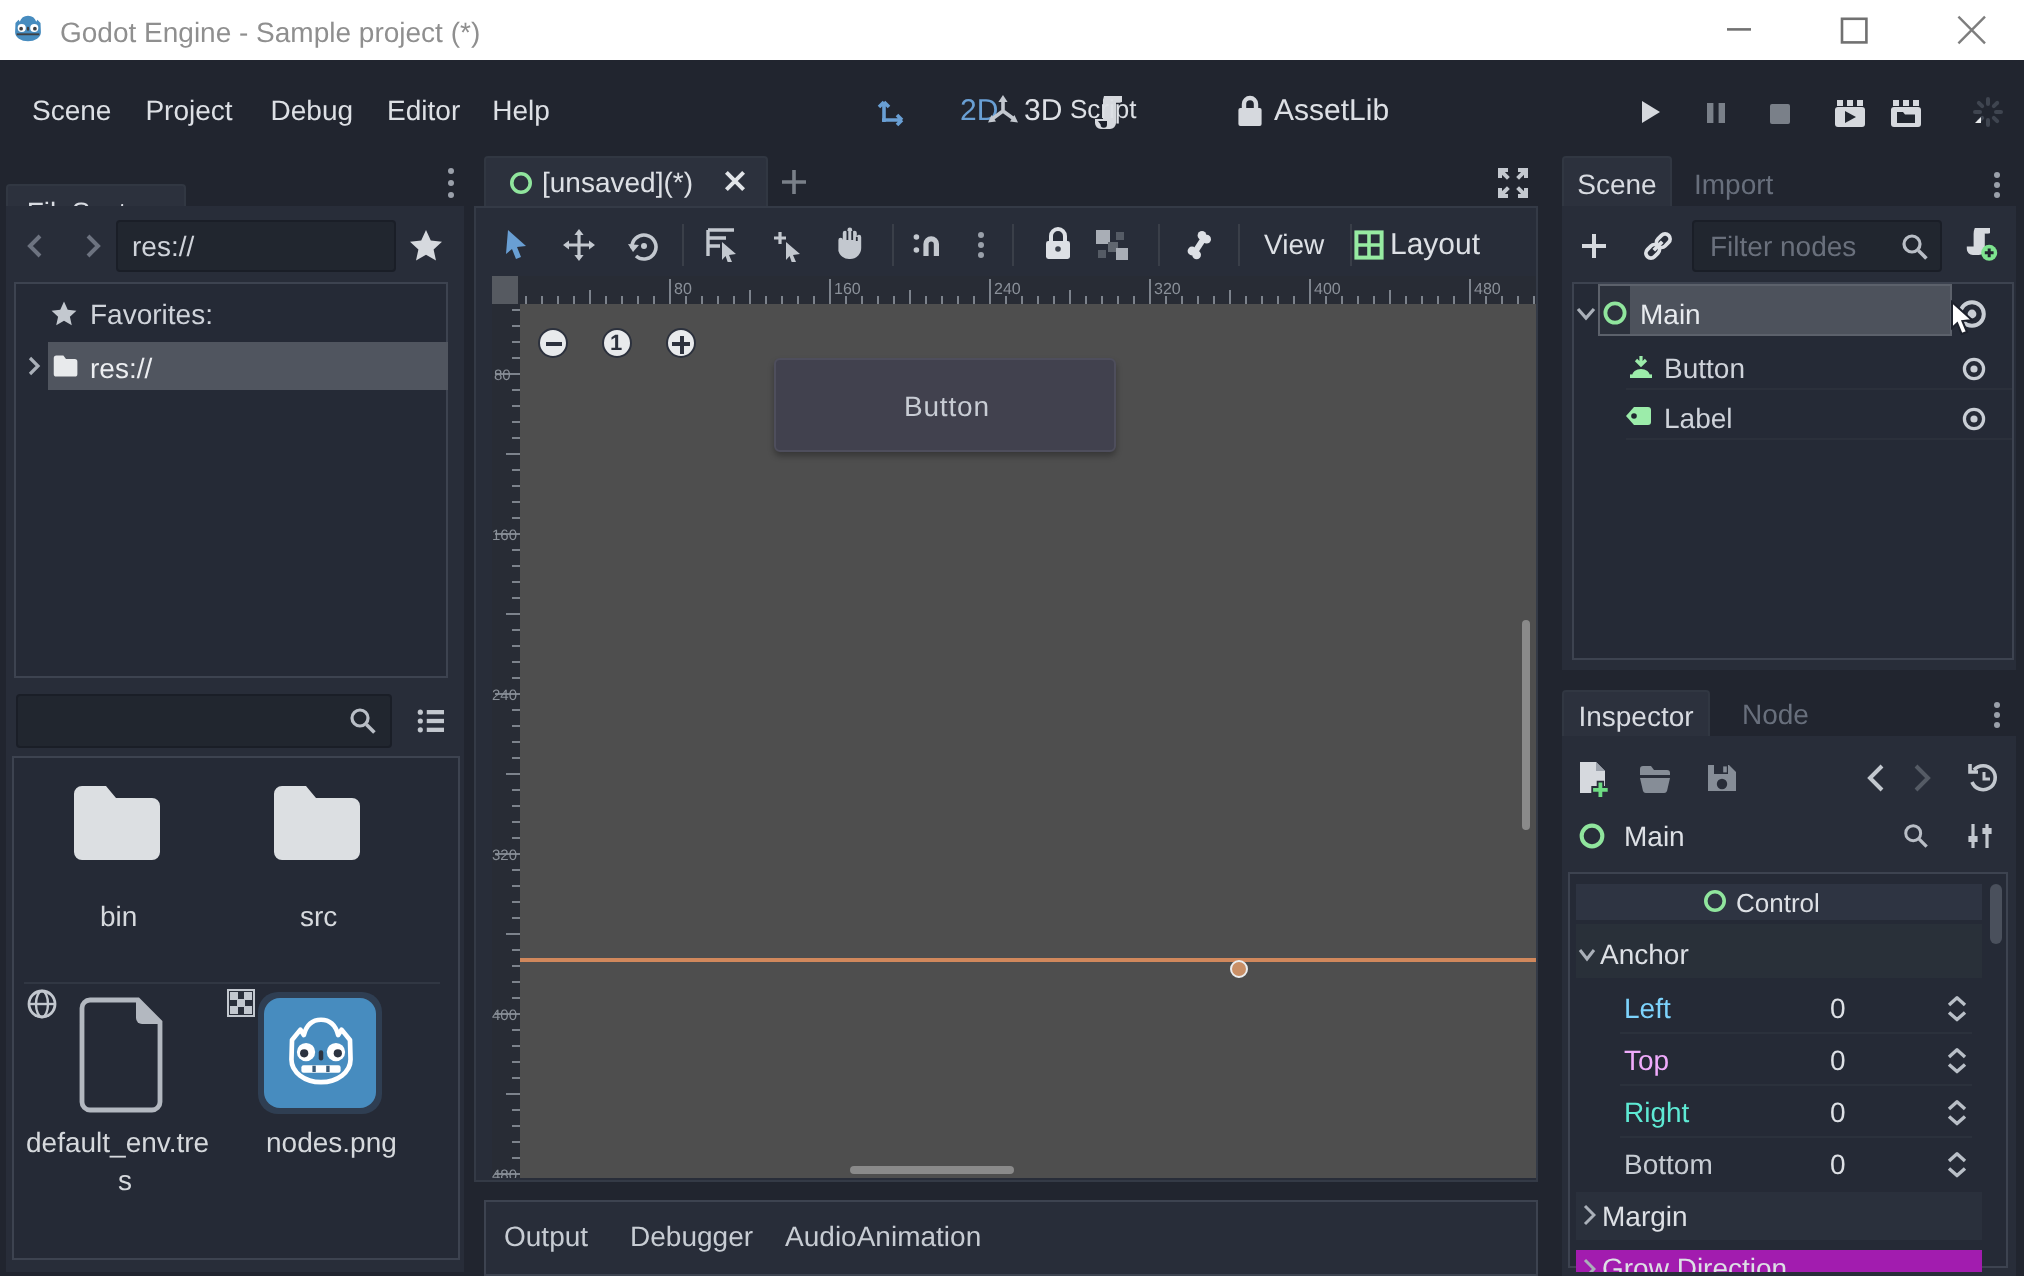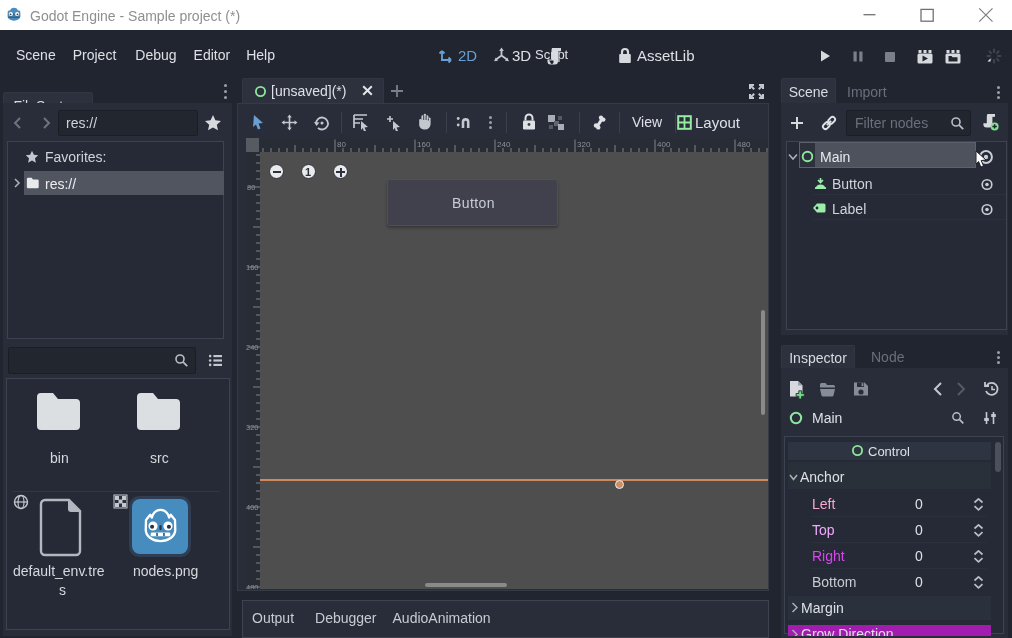--- a/index.html
+++ b/index.html
@@ -37,21 +37,21 @@
 </svg>
 
 <div class="txt" style="left:16px;top:47px;font-size:14px;color:#dde0e5;word-spacing:0;">
   <span style="margin-right:17px;">Scene</span><span style="margin-right:19px;">Project</span><span style="margin-right:17px;">Debug</span><span style="margin-right:16px;">Editor</span><span>Help</span>
 </div>
 
 <svg class="abs" style="left:437px;top:46px;" width="18" height="18" viewBox="0 0 18 18">
   <path d="M5 15 L5 5 M5 5 L2.5 7.5 M5 5 L7.5 7.5" stroke="#699fd4" stroke-width="1.8" fill="none"></path>
   <path d="M4 14 L14 14 M14 14 L11.5 11.5 M14 14 L11.5 16.5" stroke="#699fd4" stroke-width="1.8" fill="none"></path>
 </svg>
-<div class="txt" style="left:458px;top:47px;font-size:15px;color:#699fd4;text-align:center;">2D</div>
+<div class="txt" style="left:480px;top:47px;font-size:15px;color:#699fd4;text-align:center;">2D</div>
 <svg class="abs" style="left:493px;top:47px;" width="17" height="17" viewBox="0 0 17 17">
   <path d="M8.5 3 L8.5 8.5 M8.5 8.5 L3 12.5 M8.5 8.5 L14 12.5" stroke="#c3c8cf" stroke-width="1.8" fill="none"></path>
   <path d="M8.5 0.5 L10.8 4 H6.2 Z" fill="#c3c8cf"></path>
   <path d="M1 14.3 L5 13.8 L2.8 10.5 Z" fill="#c3c8cf"></path>
   <path d="M16 14.3 L12 13.8 L14.2 10.5 Z" fill="#c3c8cf"></path>
 </svg>
 <div class="txt" style="left:512px;top:47px;font-size:15px;color:#dde0e5;">3D</div>
 <svg class="abs" style="left:547px;top:47px;" width="15" height="18" viewBox="0 0 15 18">
   <path d="M5 1 h9 v3 h-3 v10.5 a3 3 0 0 1 -3 3 h-4.5 a3 3 0 0 1 -3 -3 v-2 h4 V5 a8 8 0 0 1 0.5 -4 z" fill="#d6d9de"></path>
   <rect x="9" y="1" width="5" height="3.4" rx="1.2" fill="#d6d9de"></rect>
@@ -450,25 +450,25 @@
   </svg>
 <div class="txt" style="left:868px;top:444px;font-size:13px;color:#dde0e5;">Control</div>
 <div class="abs" style="left:788px;top:462px;width:203px;height:27px;background:#293039;"></div>
 <svg class="abs" style="left:789px;top:474px;" width="9" height="7" viewBox="0 0 9 7">
     <path d="M1 1 L4.5 5.5 L8 1" stroke="#aab0b9" stroke-width="1.5" fill="none"></path>
   </svg>
 <div class="txt" style="left:800px;top:469px;font-size:14px;color:#dde0e5;">Anchor</div>
 <div class="abs" style="left:810px;top:516px;width:176px;height:1px;background:#2b313c;"></div>
 <div class="abs" style="left:810px;top:542px;width:176px;height:1px;background:#2b313c;"></div>
 <div class="abs" style="left:810px;top:568px;width:176px;height:1px;background:#2b313c;"></div>
-<div class="txt" style="left:812px;top:496px;font-size:14px;color:#f9a8d4;">Left</div>
+<div class="txt" style="left:812px;top:496px;font-size:14px;color:#7dd3fc;">Left</div>
 <div class="txt" style="left:915px;top:496px;font-size:14px;color:#dde0e5;">0</div>
 <div class="txt" style="left:812px;top:522px;font-size:14px;color:#f0abfc;">Top</div>
 <div class="txt" style="left:915px;top:522px;font-size:14px;color:#dde0e5;">0</div>
-<div class="txt" style="left:812px;top:548px;font-size:14px;color:#d946ef;">Right</div>
+<div class="txt" style="left:812px;top:548px;font-size:14px;color:#5eead4;">Right</div>
 <div class="txt" style="left:915px;top:548px;font-size:14px;color:#dde0e5;">0</div>
 <div class="txt" style="left:812px;top:574px;font-size:14px;color:#c7ccd3;">Bottom</div>
 <div class="txt" style="left:915px;top:574px;font-size:14px;color:#dde0e5;">0</div>
 <svg class="abs" style="left:973px;top:498px;" width="11" height="13" viewBox="0 0 11 13">
     <path d="M1.5 4.5 L5.5 0.9 L9.5 4.5 M1.5 8.2 L5.5 11.8 L9.5 8.2" stroke="#b9bfc7" stroke-width="1.7" fill="none" stroke-linejoin="round"></path>
   </svg>
 <svg class="abs" style="left:973px;top:524px;" width="11" height="13" viewBox="0 0 11 13">
     <path d="M1.5 4.5 L5.5 0.9 L9.5 4.5 M1.5 8.2 L5.5 11.8 L9.5 8.2" stroke="#b9bfc7" stroke-width="1.7" fill="none" stroke-linejoin="round"></path>
   </svg>
 <svg class="abs" style="left:973px;top:550px;" width="11" height="13" viewBox="0 0 11 13">

